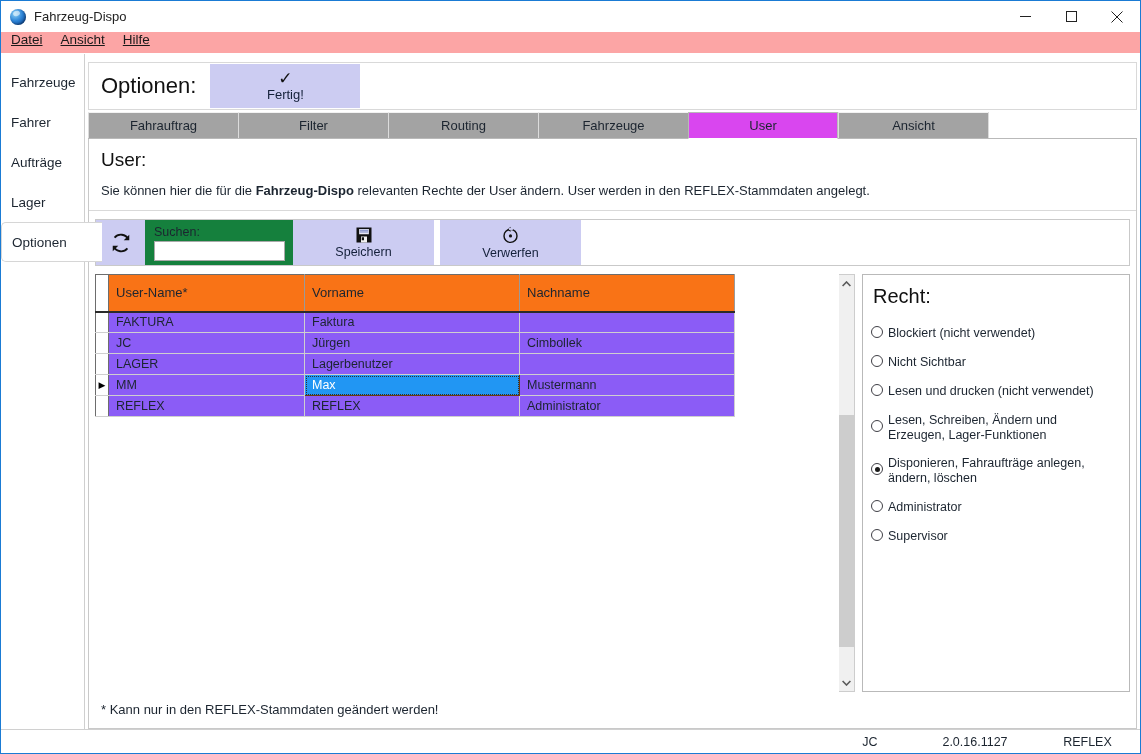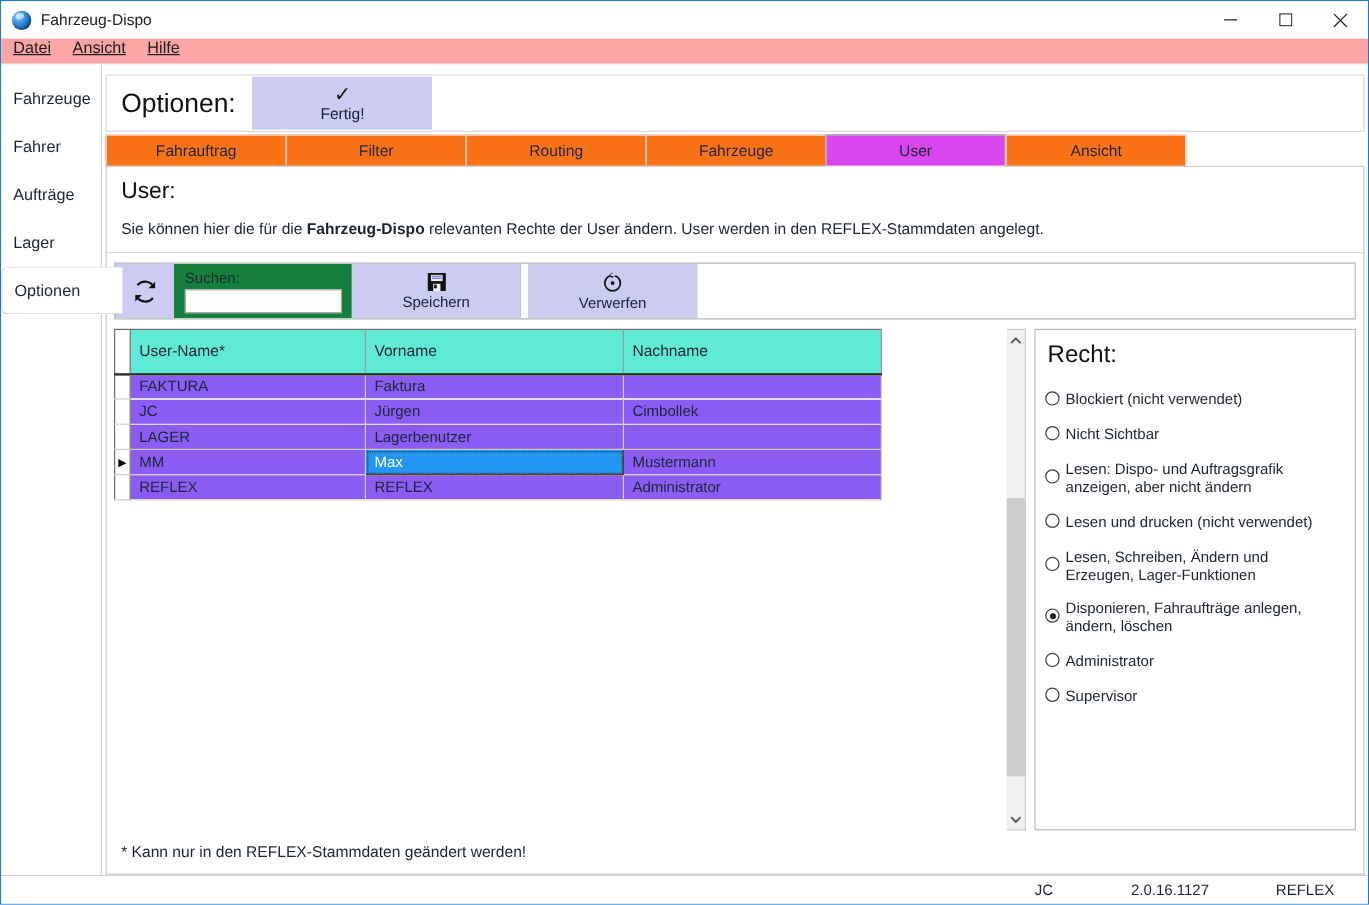--- a/index.html
+++ b/index.html
@@ -109,21 +109,21 @@
   #tabs {
     display:flex; align-items:flex-end;
     height:27px; flex:0 0 27px;
     margin:2px 1px 0 1px;
     border-bottom:1px solid #b9b9b9;
   }
   .tab {
     width:150px; height:26px;
     display:flex; align-items:center; justify-content:center;
     font-size:13px; color:#1c2530;
-    background:#f97316;
+    background:#a3a3a3;
     border-left:1px solid #dcdcdc;
     border-top:1px solid #f2f2f2;
   }
   .tab:first-child { border-left:1px solid #dcdcdc; }
   .tab.active {
     background:#d946ef;
     border:1px solid #b9b9b9;
     border-bottom:1px solid #ffffff;
     height:27px;
     margin-bottom:-1px;
@@ -173,21 +173,21 @@
   .tb-rest { flex:1 1 auto; background:#ffffff; }
   
   #main-area { flex:1 1 auto; display:flex; min-height:0; padding:8px 6px 0 6px; gap:0; }
   #grid-wrap { flex:1 1 auto; min-width:0; position:relative; }
   table#usergrid { border-collapse:collapse; table-layout:fixed; width:639px; }
   table#usergrid th {
     height:37px; font-weight:normal; text-align:left;
     font-size:13px; color:#1c2530;
     border:1px solid #9a9a9a; border-top:1px solid #6d6d6d;
     border-bottom:2px solid #2b2b2b;
-    padding:0 0 0 7px; background:#5eead4; vertical-align:middle;
+    padding:0 0 0 7px; background:#f97316; vertical-align:middle;
   }
   table#usergrid td {
     height:21px; font-size:12.5px; color:#1c2530;
     border:1px solid #cfcfcf; padding:0 0 0 7px;
     background:#8b5cf6; white-space:nowrap; overflow:hidden;
   }
   table#usergrid td.rowhdr, table#usergrid th.rowhdr {
     width:13px; padding:0; border-left:1px solid #6d6d6d;
     border-right:1px solid #6d6d6d; background:#ffffff;
     text-align:center; font-size:9px; color:#000;
@@ -447,24 +447,20 @@
             <div id="recht-title">Recht:</div>
 
             <div class="radio-row">
               <div class="radio"></div>
               <div class="radio-label">Blockiert (nicht verwendet)</div>
             </div>
             <div class="radio-row">
               <div class="radio"></div>
               <div class="radio-label">Nicht Sichtbar</div>
             </div>
-            <div class="radio-row multi">
-              <div class="radio"></div>
-              <div class="radio-label">Lesen: Dispo- und Auftragsgrafik anzeigen, aber nicht ändern</div>
-            </div>
             <div class="radio-row">
               <div class="radio"></div>
               <div class="radio-label">Lesen und drucken (nicht verwendet)</div>
             </div>
             <div class="radio-row multi tight">
               <div class="radio"></div>
               <div class="radio-label">Lesen, Schreiben, Ändern und Erzeugen, Lager-Funktionen</div>
             </div>
             <div class="radio-row multi">
               <div class="radio checked"></div>

